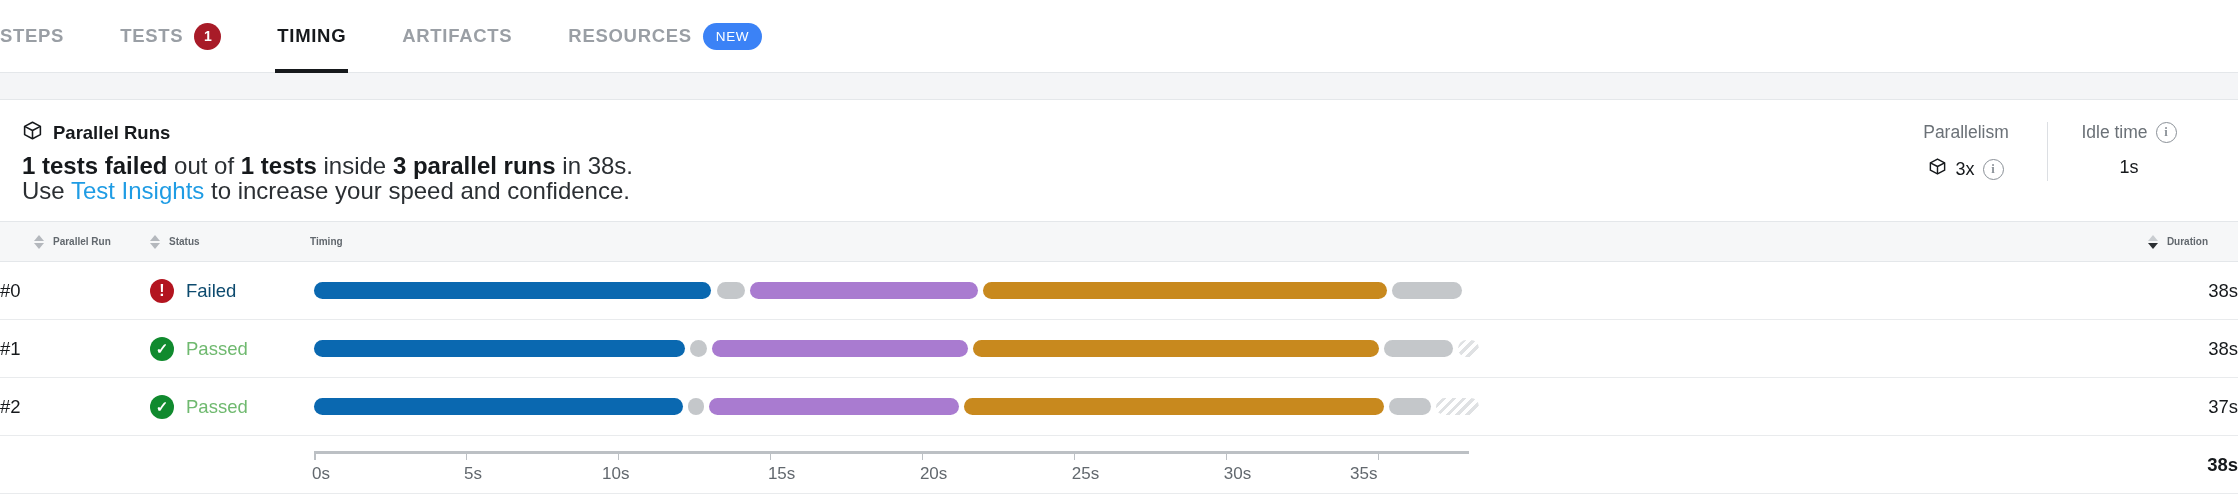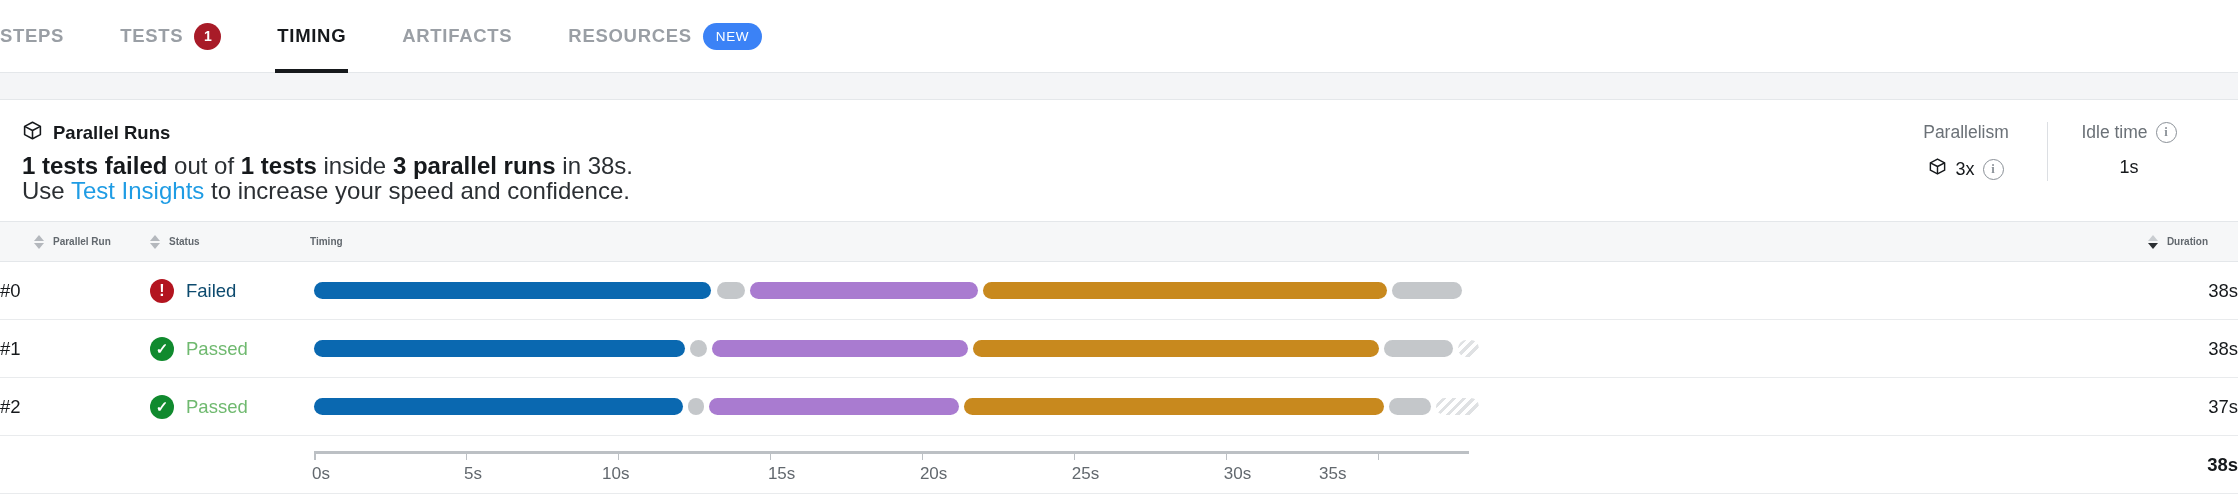--- a/index.html
+++ b/index.html
@@ -515,21 +515,21 @@
               <div class="tick-label" style="left: 288px;">10s</div>
               <div class="tick" style="left: 455.921px;"></div>
               <div class="tick-label" style="left: 453.921px;">15s</div>
               <div class="tick" style="left: 607.895px;"></div>
               <div class="tick-label" style="left: 605.895px;">20s</div>
               <div class="tick" style="left: 759.868px;"></div>
               <div class="tick-label" style="left: 757.868px;">25s</div>
               <div class="tick" style="left: 911.842px;"></div>
               <div class="tick-label" style="left: 909.842px;">30s</div>
               <div class="tick" style="left: 1063.82px;"></div>
-              <div class="tick-label" style="left: 1005px;">35s</div>
+              <div class="tick-label" style="left: 1036px;">35s</div>
             </div>
           </td>
           <td class="total-duration">38s</td>
         </tr>
       </tbody>
   </table>
 
 </div>
 
 </body></html>

